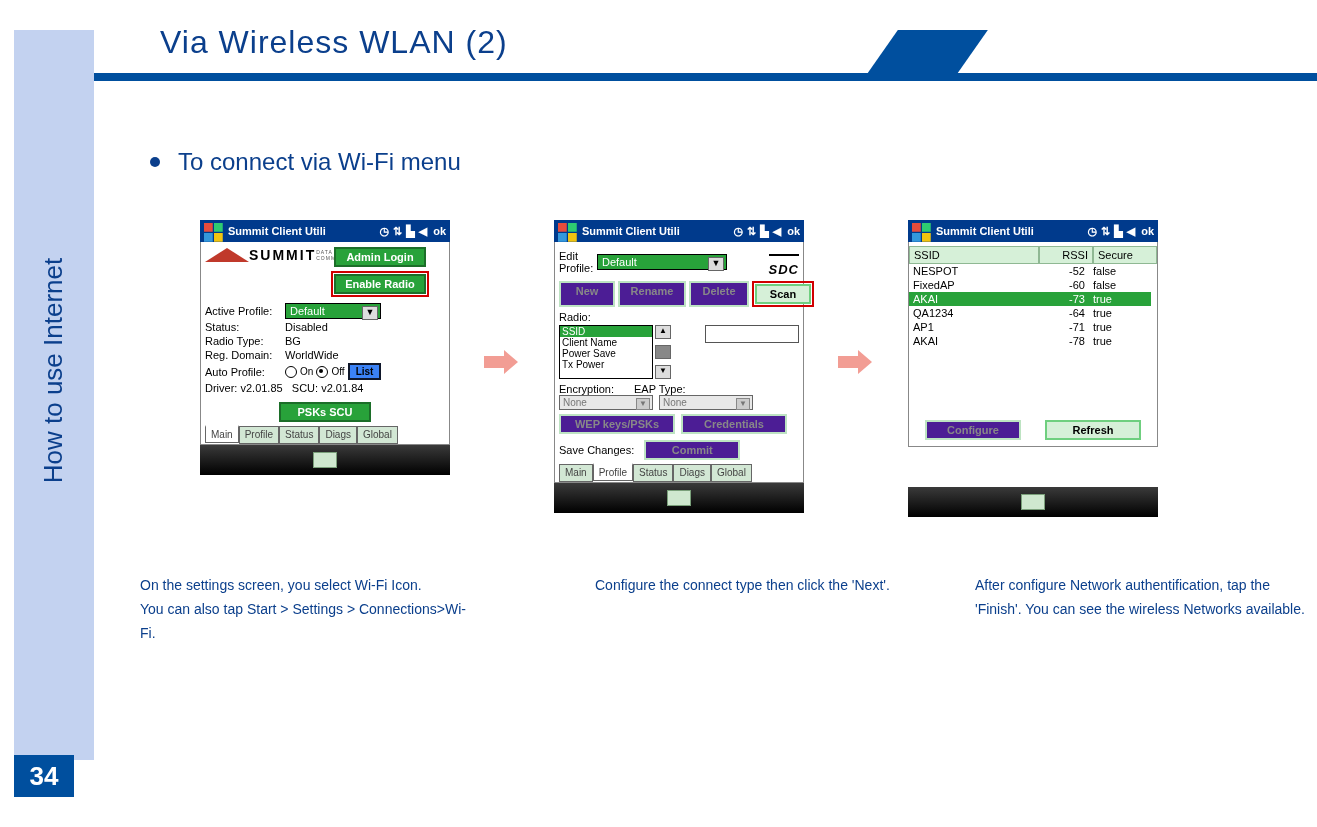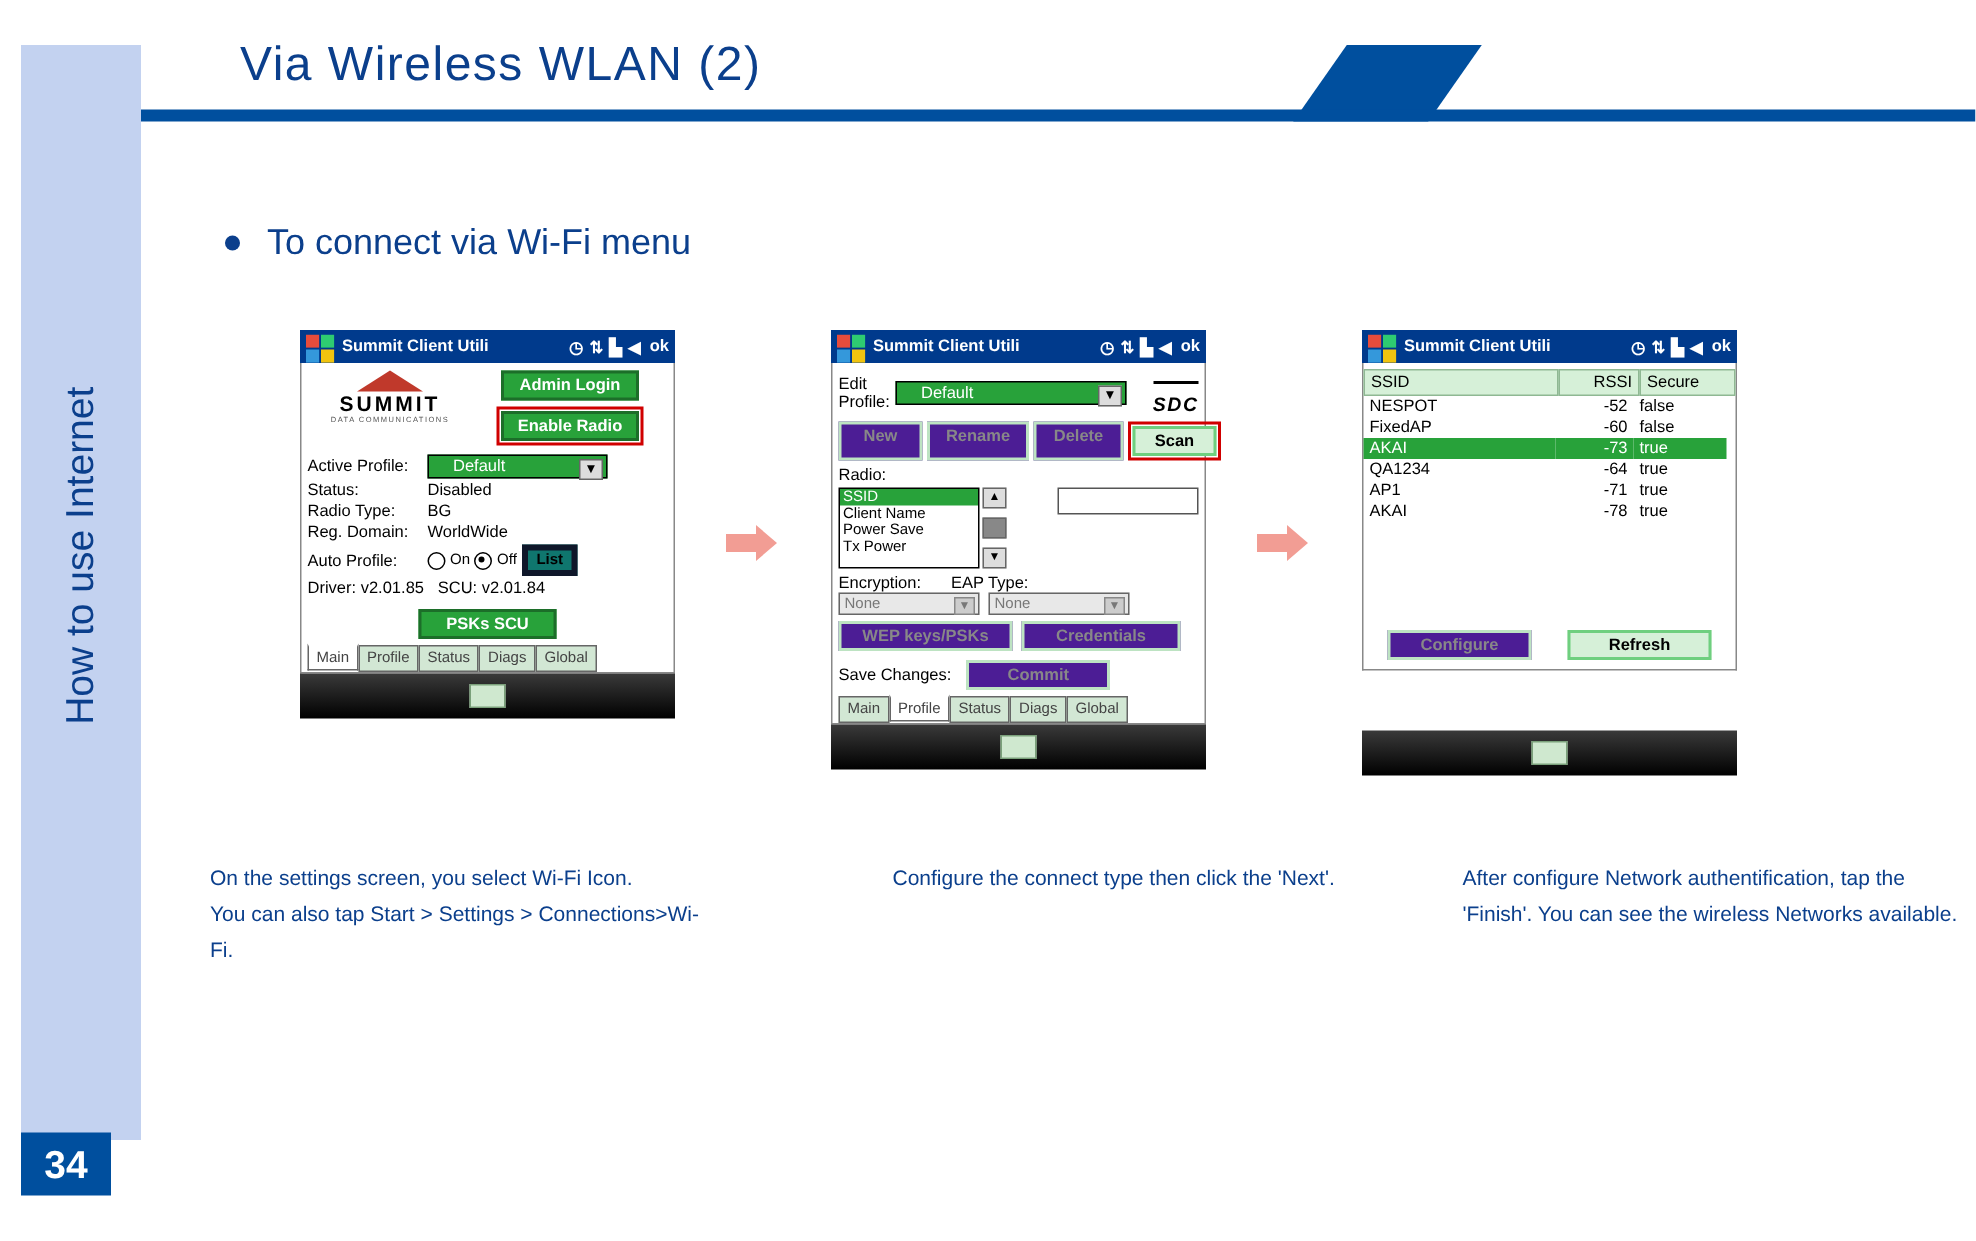--- a/index.html
+++ b/index.html
@@ -23,21 +23,21 @@
   .arrow svg{display:block}
   .pbar{height:22px;background:#003a8c;color:#fff;display:flex;align-items:center;font-size:11px;font-weight:bold}
   .pbar .win{width:20px;height:16px;margin:0 4px;display:inline-block}
   .pbar .win svg{display:block}
   .pbar .spacer{flex:1}
   .pbar .ic{margin:0 2px;font-size:11px}
   .pbody{background:#fff;border:1px solid #888;border-top:none;padding:5px 4px 0 4px;font-size:11px;color:#000}
   .gbtn{display:inline-block;background:#28a23a;color:#fff;border:2px solid #6fcf7f;font-weight:bold;font-size:11px;text-align:center;padding:2px 6px;min-width:76px}
   .gbtn.bold{border:2px solid #1c6e29}
   .redbox{border:2px solid #d00000;padding:1px;display:inline-block}
-  .sel{background:#28a23a;color:#fff;border:1px solid #000;font-size:11px;padding:1px 16px;display:inline-block;width:86px;position:relative}
+  .sel{background:#28a23a;color:#fff;border:1px solid #000;font-size:11px;padding:1px 4px;display:inline-block;width:86px;position:relative}
   .sel .arrdn{position:absolute;right:2px;top:2px;width:14px;height:12px;background:#ddd;border:1px solid #666;font-size:9px;line-height:10px;text-align:center;color:#000}
   .lab{font-size:11px}
   .tabs{display:flex;font-size:10px;margin-top:4px}
   .tabs div{border:1px solid #666;padding:2px 5px;background:#d2e7d4;color:#444}
   .tabs div.on{background:#fff;border-top:2px solid #fff;position:relative;top:-1px}
   .kbbar{height:30px;background:linear-gradient(#3a3a3a,#000);display:flex;align-items:center;justify-content:center}
   .kbbar .kb{width:22px;height:14px;background:#cfe8cf;border:1px solid #7aa07a}
   .row{display:flex;align-items:center;margin:2px 0}
   .row .k{width:80px}
   .listbox{border:1px solid #000;width:92px;height:52px;font-size:10px;overflow:hidden}
@@ -55,27 +55,27 @@
   .scanrow div{padding:1px 4px}
   .scanrow.hi div{background:#28a23a;color:#fff}
   .col-ssid{width:120px}
   .col-rssi{width:44px;text-align:right}
   .col-sec{width:54px}
   
   .cap{position:absolute;font-size:14px;color:#0b3f8c;line-height:1.7}
   .cap1{left:140px;top:574px;width:330px}
   .cap2{left:595px;top:574px;width:330px}
   .cap3{left:975px;top:574px;width:330px}
-  .logo-summit{display:flex;flex-direction:column;align-items:center;width:110px}
+  .logo-summit{display:flex;flex-direction:row;align-items:center;width:110px}
   .logo-summit .wedge{width:0;height:0;border-left:22px solid transparent;border-right:22px solid transparent;border-bottom:14px solid #c0392b}
   .logo-summit .word{font-weight:bold;letter-spacing:2px;font-size:14px;color:#000}
   .logo-summit .sub{font-size:5px;letter-spacing:1px;color:#555}
   .rad{display:inline-block;width:10px;height:10px;border:1px solid #000;border-radius:50%;margin-right:3px;vertical-align:middle;position:relative}
   .rad.on::after{content:"";position:absolute;left:2px;top:2px;width:4px;height:4px;background:#000;border-radius:50%}
-  .listbtn{border:4px solid #0f172a;background:#0f766e;padding:1px 6px;font-size:10px;font-weight:bold}
+  .listbtn{border:2px solid #0f172a;background:#3b82f6;padding:1px 6px;font-size:10px;font-weight:bold}
   .sdc{font-weight:bold;font-style:italic;font-size:13px;letter-spacing:1px}
   .sdc .bar{display:inline-block;width:30px;height:2px;background:#000;margin-bottom:3px}
   .txtfield{border:1px solid #555;width:92px;height:16px;background:#fff}
   .p3body{background:#fff;border:1px solid #888;border-top:none;height:200px;padding:4px 0 0 0;font-size:11px;color:#000;display:flex;flex-direction:column}
   .flexfill{flex:1}
   .p3btns{display:flex;justify-content:space-around;padding:6px 4px}
 </style>
 </head>
 <body>
 

